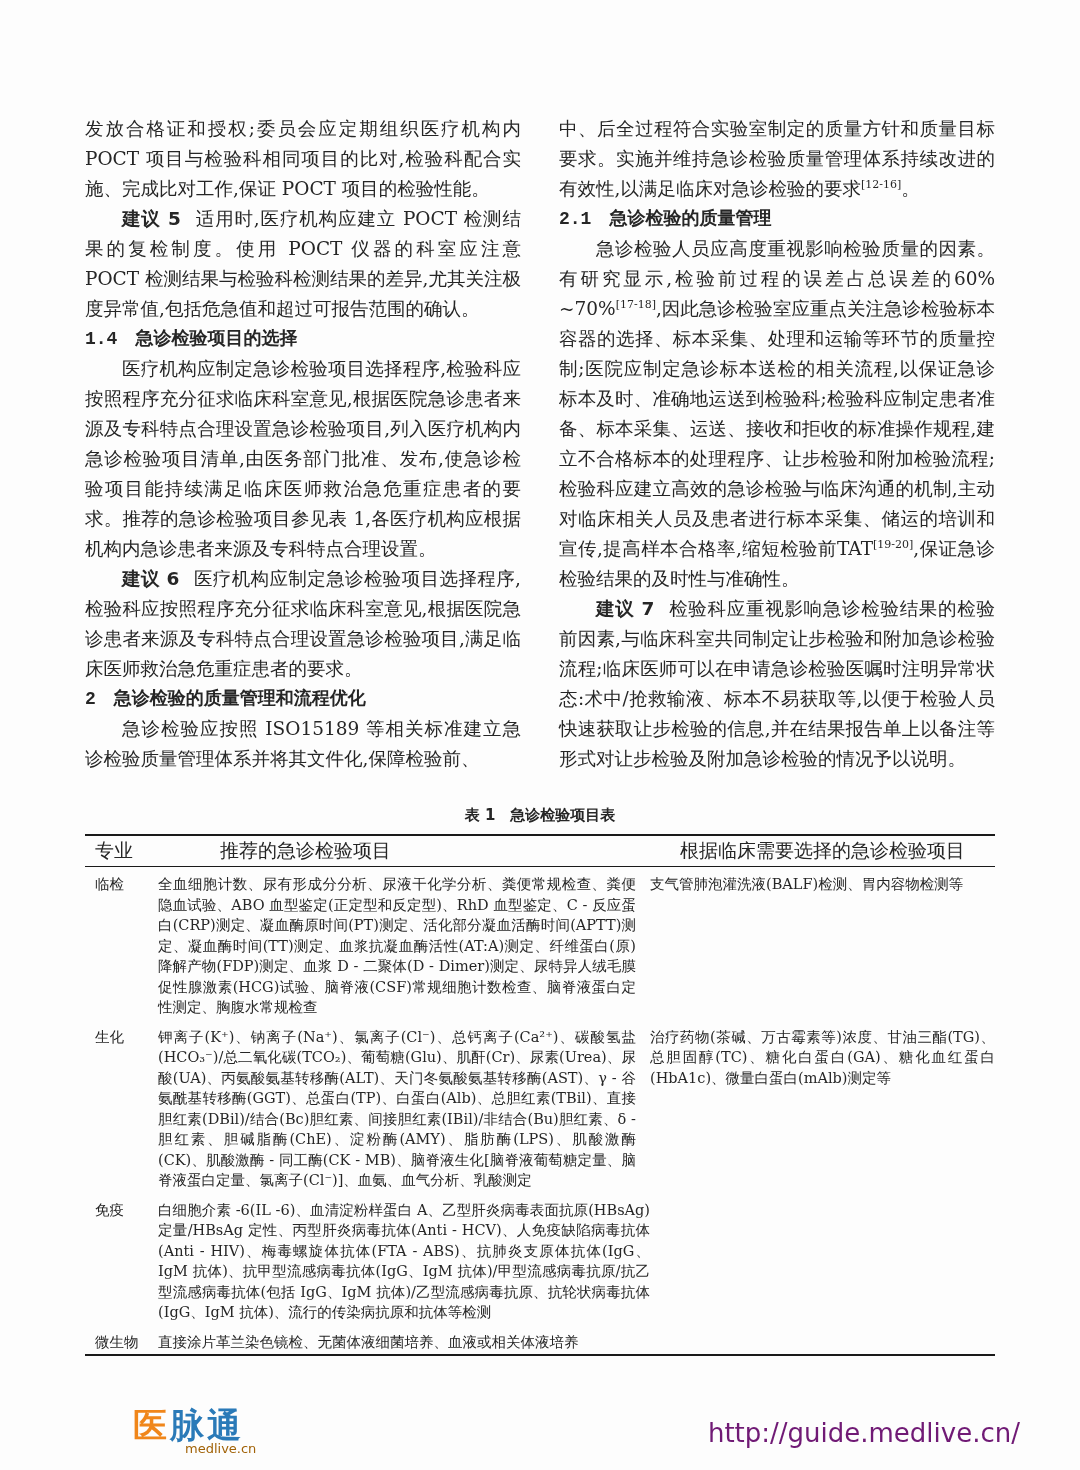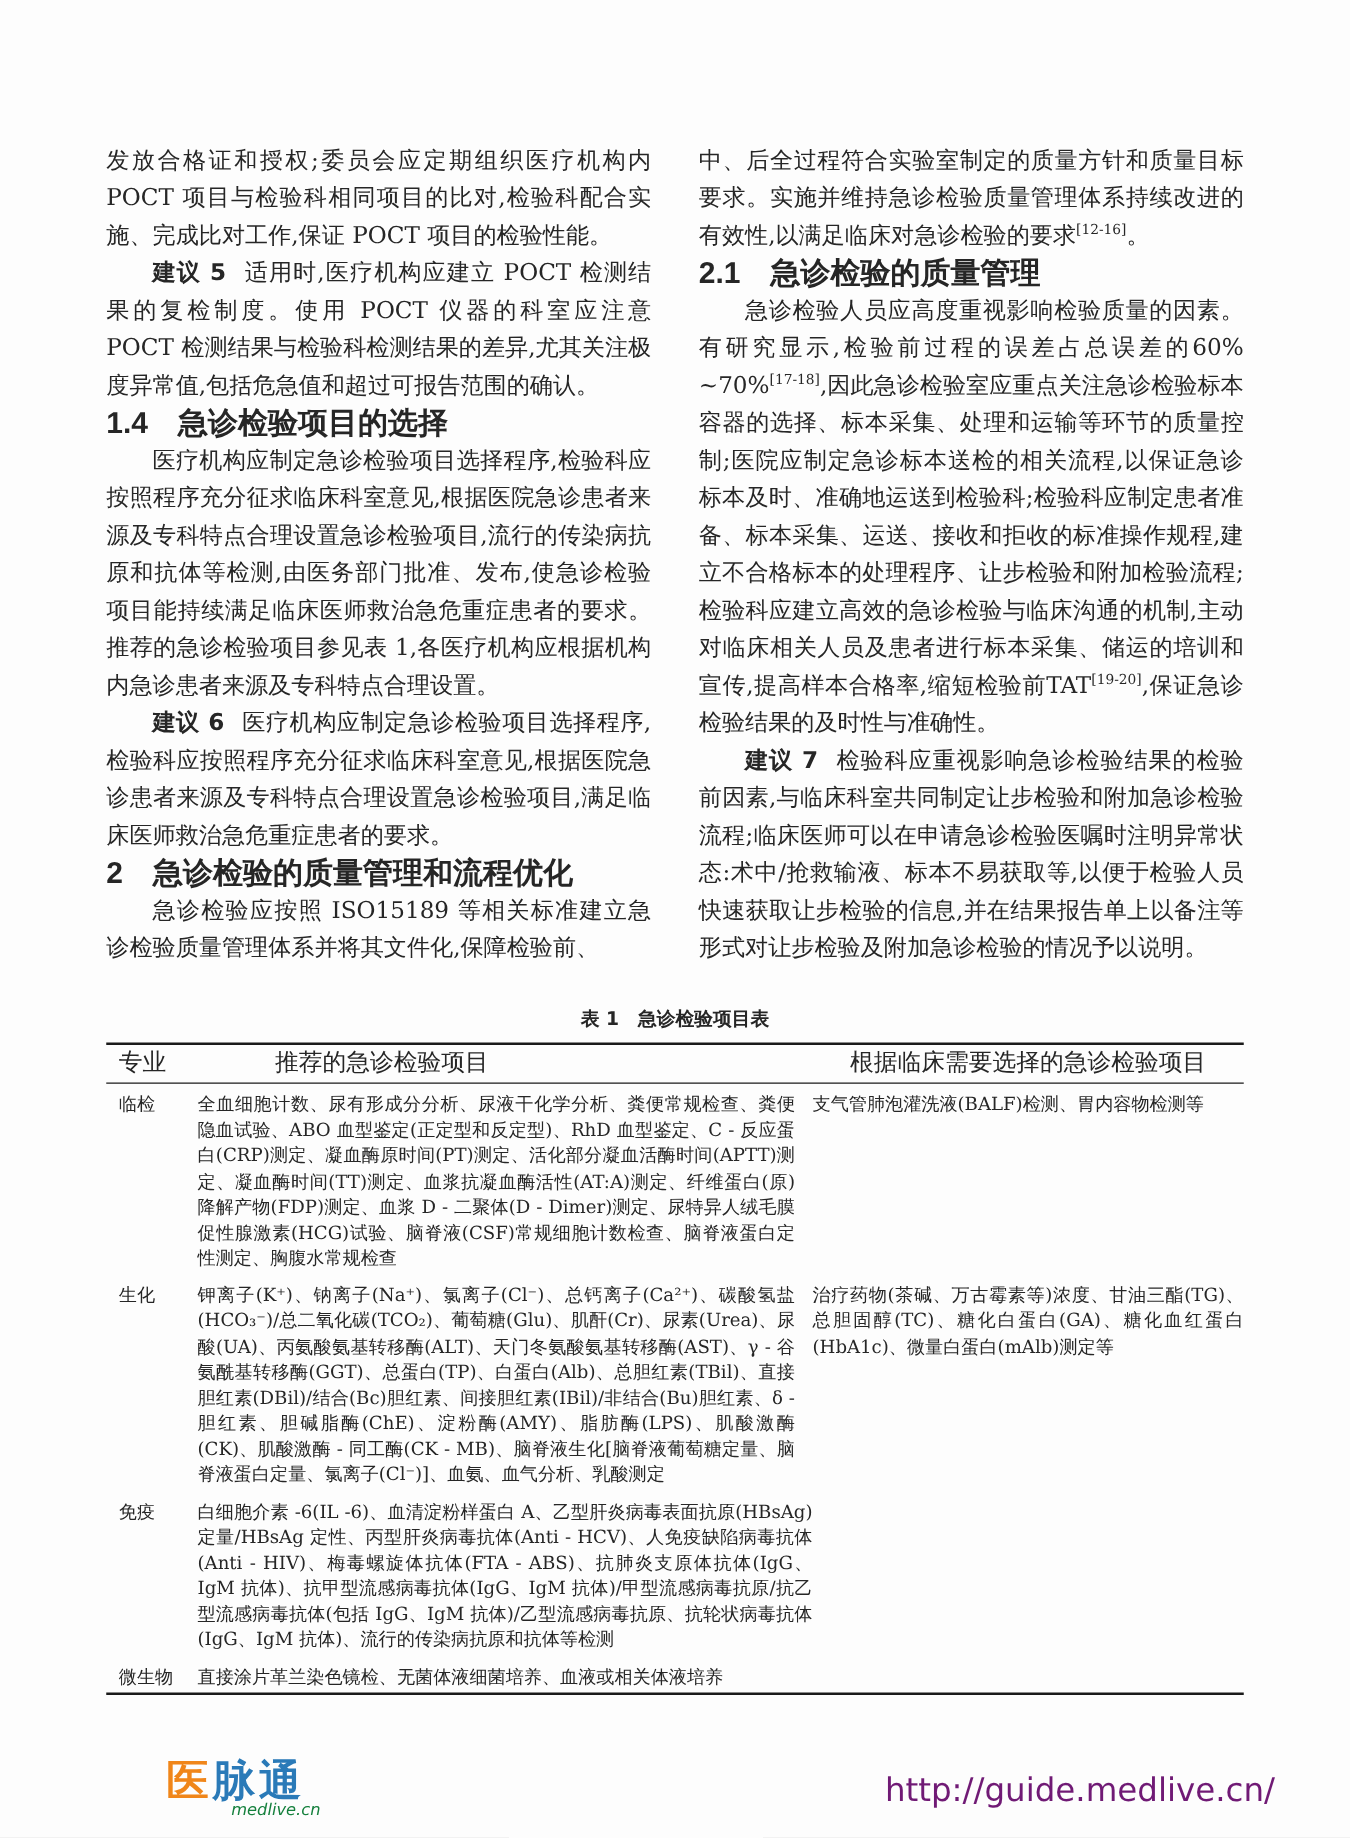--- a/index.html
+++ b/index.html
@@ -27,22 +27,22 @@
   .page-no { font-size:19px; padding-bottom:10px; }
   
   .columns {
     position:absolute; top:114px; left:85px; right:85px;
     display:flex; gap:38px;
   }
   .col { flex:1; font-size:18.5px; line-height:30px; text-align:justify; }
   .col p { margin:0; }
   .indent { text-indent:2em; }
   .sec-head {
-    font-family:Liberation Sans, sans-serif;
-    font-weight:bold; font-size:24px; line-height:30px; margin:0;
+    font-family:Liberation Mono, monospace;
+    font-weight:bold; font-size:18px; line-height:30px; margin:0;
   }
   .rec-label {
     font-family:"DejaVu Sans","Liberation Sans",sans-serif;
     font-weight:bold; margin-right:14px;
   }
   sup.ref { font-size:11px; line-height:0; }
   
   .table-wrap { position:absolute; top:806px; left:85px; width:910px; }
   .table-title {
     text-align:center;
@@ -69,42 +69,42 @@
   
   .logo { position:absolute; left:133px; bottom:14px; width:150px; }
   .logo-main {
     font-family:"DejaVu Sans","Liberation Sans",sans-serif;
     font-weight:bold; font-size:34px; line-height:36px;
     color:#2a7ab8; letter-spacing:3px;
   }
   .logo-main::first-letter { color:#f0861a; }
   .logo-sub {
     font-family:"DejaVu Sans","Liberation Sans",sans-serif;
-    font-style:italic; font-size:13px; color:#15803d;
+    font-size:13px; color:#a16207;
     margin:-2px 0 0 52px;
   }
   .footer-url {
     position:absolute; right:60px; bottom:22px;
     font-family:"DejaVu Sans","Liberation Sans",sans-serif;
     font-size:26px; color:#701a75; text-decoration:none;
   }
 </style>
 </head>
 <body>
 
 <div class="page">
 
 
   <div class="columns">
 
     <div class="col">
       <p>发放合格证和授权;委员会应定期组织医疗机构内POCT 项目与检验科相同项目的比对,检验科配合实施、完成比对工作,保证 POCT 项目的检验性能。</p>
       <p class="indent"><b class="rec-label">建议 5</b><span>适用时,医疗机构应建立 POCT 检测结果的复检制度。使用 POCT 仪器的科室应注意 POCT 检测结果与检验科检测结果的差异,尤其关注极度异常值,包括危急值和超过可报告范围的确认。</span></p>
       <p class="sec-head">1.4　急诊检验项目的选择</p>
-      <p class="indent">医疗机构应制定急诊检验项目选择程序,检验科应按照程序充分征求临床科室意见,根据医院急诊患者来源及专科特点合理设置急诊检验项目,流行的传染病抗原和抗体等检测,由医务部门批准、发布,使急诊检验项目能持续满足临床医师救治急危重症患者的要求。推荐的急诊检验项目参见表 1,各医疗机构应根据机构内急诊患者来源及专科特点合理设置。</p>
+      <p class="indent">医疗机构应制定急诊检验项目选择程序,检验科应按照程序充分征求临床科室意见,根据医院急诊患者来源及专科特点合理设置急诊检验项目,列入医疗机构内急诊检验项目清单,由医务部门批准、发布,使急诊检验项目能持续满足临床医师救治急危重症患者的要求。推荐的急诊检验项目参见表 1,各医疗机构应根据机构内急诊患者来源及专科特点合理设置。</p>
       <p class="indent"><b class="rec-label">建议 6</b><span>医疗机构应制定急诊检验项目选择程序,检验科应按照程序充分征求临床科室意见,根据医院急诊患者来源及专科特点合理设置急诊检验项目,满足临床医师救治急危重症患者的要求。</span></p>
       <p class="sec-head">2　急诊检验的质量管理和流程优化</p>
       <p class="indent">急诊检验应按照 ISO15189 等相关标准建立急诊检验质量管理体系并将其文件化,保障检验前、</p>
     </div>
 
     <div class="col">
       <p><span>中、后全过程符合实验室制定的质量方针和质量目标要求。实施并维持急诊检验质量管理体系持续改进的有效性,以满足临床对急诊检验的要求</span><sup class="ref">[12-16]</sup><span>。</span></p>
       <p class="sec-head">2.1　急诊检验的质量管理</p>
       <p class="indent"><span>急诊检验人员应高度重视影响检验质量的因素。有研究显示,检验前过程的误差占总误差的60% ~70%</span><sup class="ref">[17-18]</sup><span>,因此急诊检验室应重点关注急诊检验标本容器的选择、标本采集、处理和运输等环节的质量控制;医院应制定急诊标本送检的相关流程,以保证急诊标本及时、准确地运送到检验科;检验科应制定患者准备、标本采集、运送、接收和拒收的标准操作规程,建立不合格标本的处理程序、让步检验和附加检验流程;检验科应建立高效的急诊检验与临床沟通的机制,主动对临床相关人员及患者进行标本采集、储运的培训和宣传,提高样本合格率,缩短检验前TAT</span><sup class="ref">[19-20]</sup><span>,保证急诊检验结果的及时性与准确性。</span></p>
       <p class="indent"><b class="rec-label">建议 7</b><span>检验科应重视影响急诊检验结果的检验前因素,与临床科室共同制定让步检验和附加急诊检验流程;临床医师可以在申请急诊检验医嘱时注明异常状态:术中/抢救输液、标本不易获取等,以便于检验人员快速获取让步检验的信息,并在结果报告单上以备注等形式对让步检验及附加急诊检验的情况予以说明。</span></p>

